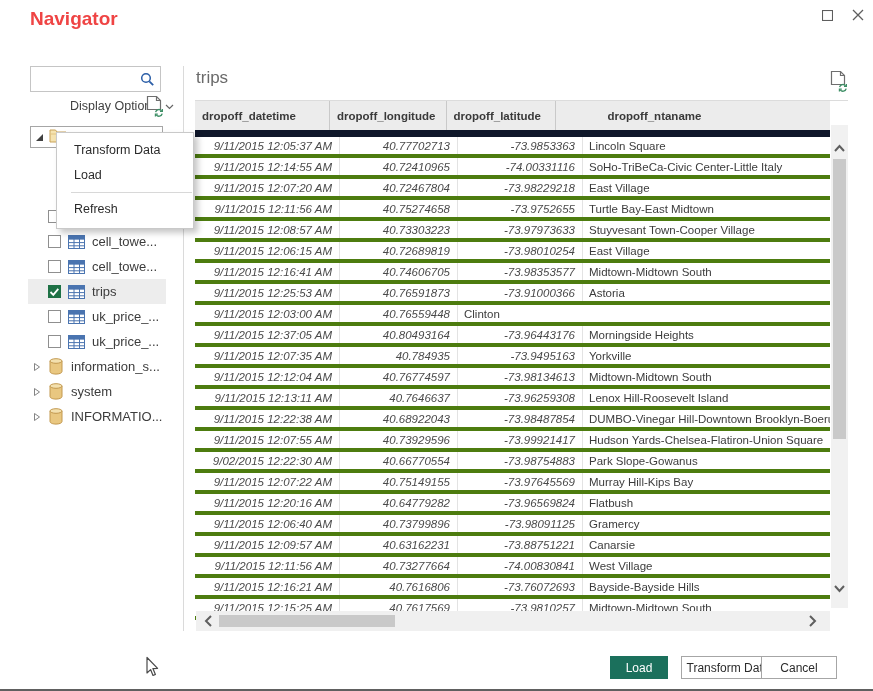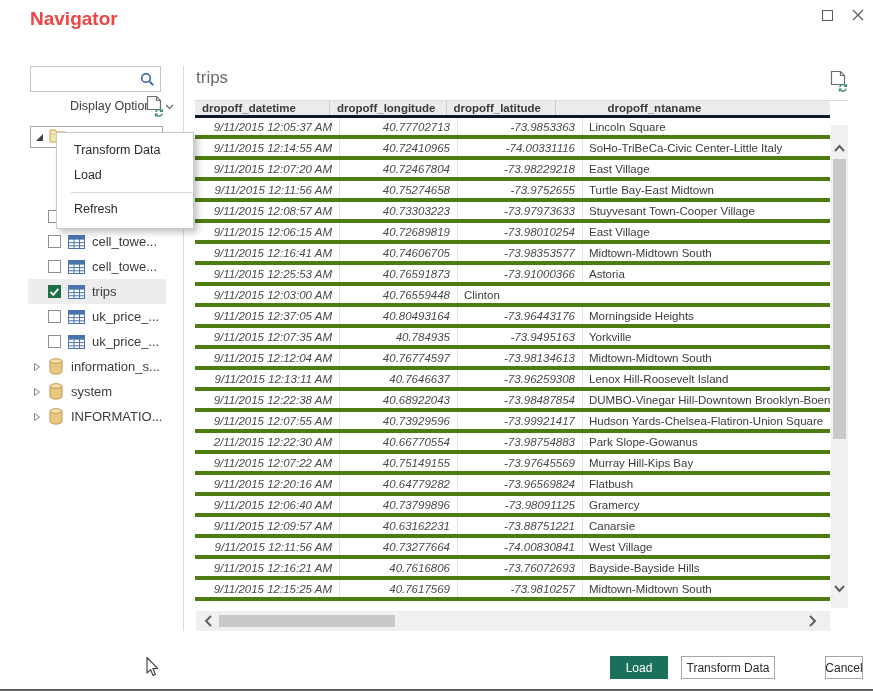--- a/index.html
+++ b/index.html
@@ -42,21 +42,21 @@
   .mi { height:25px; line-height:25px; padding-left:17px; font-size:12.5px; color:#2B2B2B; cursor:pointer; white-space:nowrap; }
   .msep { height:1px; background:#D8D8D8; margin:4px 1px 4px 14px; }
 
   
   .prev-title { position:absolute; left:196px; top:68px; font-size:17px; color:#6A6A6A; }
   .prev-refresh { position:absolute; left:830px; top:70px; cursor:pointer; }
   .topline { position:absolute; left:195px; top:100px; width:653px; height:1px; background:#DCDCDC; }
 
   .grid { position:absolute; left:195px; top:101px; width:635px; }
   .grow { display:flex; height:21px; border-bottom:4px solid #4d7c0f; font-size:11.5px; align-items:center; }
-  .ghead { display:flex; height:17px; background:#ECECEC; border-bottom:3px solid #0f172a; font-weight:bold; color:#3A3A3A; font-size:11.5px; align-items:flex-start; }
+  .ghead { display:flex; height:36px; background:#ECECEC; border-bottom:7px solid #0f172a; font-weight:bold; color:#3A3A3A; font-size:11.5px; align-items:flex-start; }
   .gc { height:100%; display:flex; align-items:center; overflow:hidden; white-space:nowrap; }
   .c0 { width:145px; } .c1 { width:118px; } .c2 { width:125px; } .c3 { width:247px; }
   .ghead .gc { border-right:1px solid #C9C9C9; padding-left:7px; }
   .ghead .c3 { border-right:none;margin-left:44px; }
   .grow .gc { border-right:1px solid #E3E3E3; }
   .grow .c3 { border-right:none; }
   .gc.num { justify-content:flex-end; padding-right:7px; font-style:italic; color:#4A4A4A; }
   .gc.txt { padding-left:6px; color:#3C3C3C; }
 
   
@@ -66,21 +66,21 @@
   .vsb .thumb { position:absolute; left:2px; top:34px; width:13px; height:280px; background:#C9C9C9; cursor:pointer; }
   .hsb { position:absolute; left:196px; top:611px; width:634px; height:20px; background:#F0F0F0; }
   .hsb .sb-l { position:absolute; left:7px; top:3px; cursor:pointer; }
   .hsb .sb-r { position:absolute; left:612px; top:3px; cursor:pointer; }
   .hsb .thumb { position:absolute; left:23px; top:4px; width:176px; height:12px; background:#C9C9C9; cursor:pointer; }
 
   
   .btn { position:absolute; top:656px; height:23px; display:flex; align-items:center; justify-content:center; font-size:12px; cursor:pointer; }
   .btn.primary { left:610px; width:58px; background:var(--accent,#1B705C); color:#fff; border:1px solid var(--accent,#1B705C); }
   .btn.sec1 { left:681px; width:94px; background:#fff; border:1px solid #A6A6A6; color:#2B2B2B; }
-  .btn.sec2 { left:825px; width:38px; background:#fff; border:1px solid #A6A6A6; color:#2B2B2B; }
+  .btn.sec2 { left:761px; width:76px; background:#fff; border:1px solid #A6A6A6; color:#2B2B2B; }
 
   .cursor { position:absolute; left:143px; top:656px; z-index:30; pointer-events:none; }
 </style>
 </head>
 <body>
 
 <div class="dialog">
 
   <div class="dlg-title">Navigator</div>
 
@@ -379,21 +379,21 @@
           <div class="gc c2 num">-73.98487854</div>
           <div class="gc c3 txt">DUMBO-Vinegar Hill-Downtown Brooklyn-Boerum</div>
         </div>
         <div class="grow">
           <div class="gc c0 num">9/11/2015 12:07:55 AM</div>
           <div class="gc c1 num">40.73929596</div>
           <div class="gc c2 num">-73.99921417</div>
           <div class="gc c3 txt">Hudson Yards-Chelsea-Flatiron-Union Square</div>
         </div>
         <div class="grow">
-          <div class="gc c0 num">2/11/2015 12:22:30 AM</div>
+          <div class="gc c0 num">9/02/2015 12:22:30 AM</div>
           <div class="gc c1 num">40.66770554</div>
           <div class="gc c2 num">-73.98754883</div>
           <div class="gc c3 txt">Park Slope-Gowanus</div>
         </div>
         <div class="grow">
           <div class="gc c0 num">9/11/2015 12:07:22 AM</div>
           <div class="gc c1 num">40.75149155</div>
           <div class="gc c2 num">-73.97645569</div>
           <div class="gc c3 txt">Murray Hill-Kips Bay</div>
         </div>

